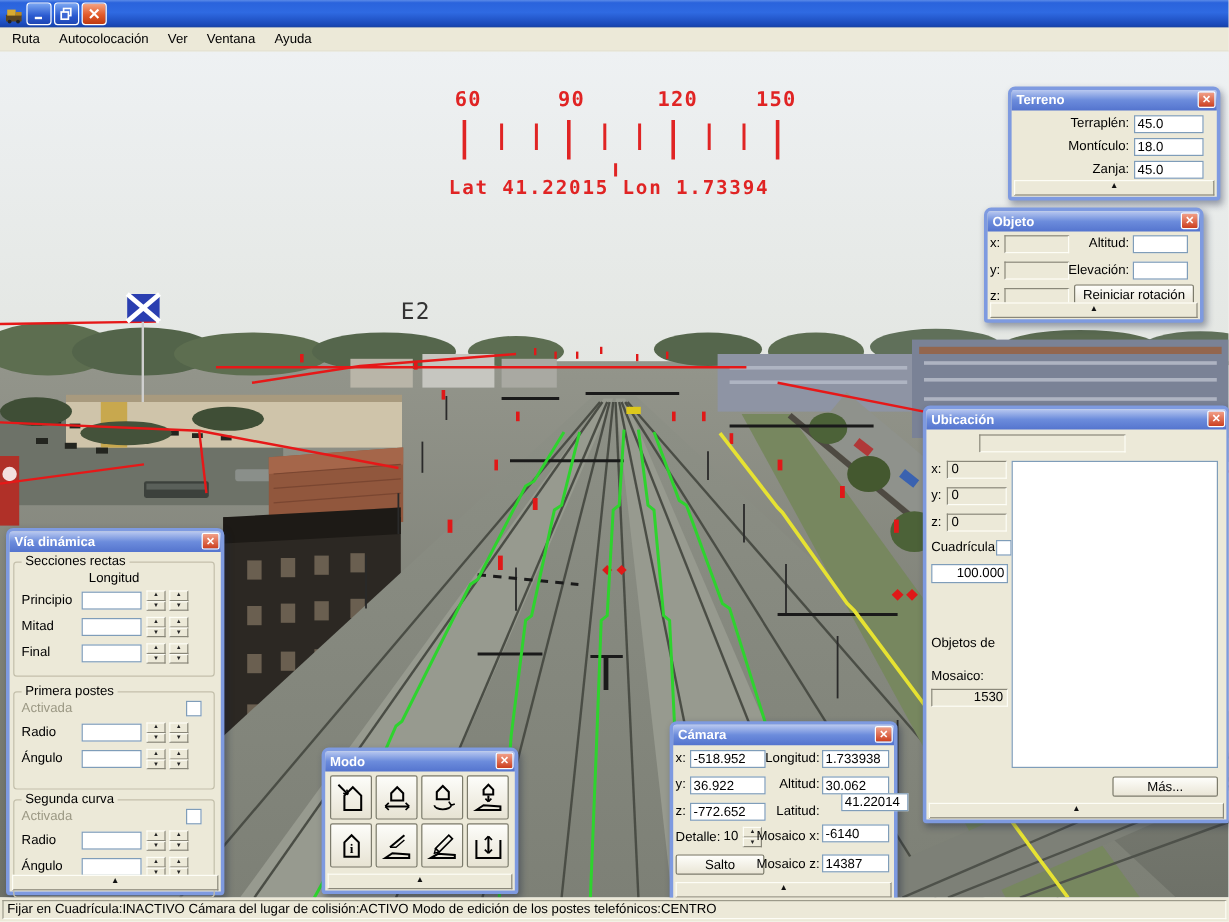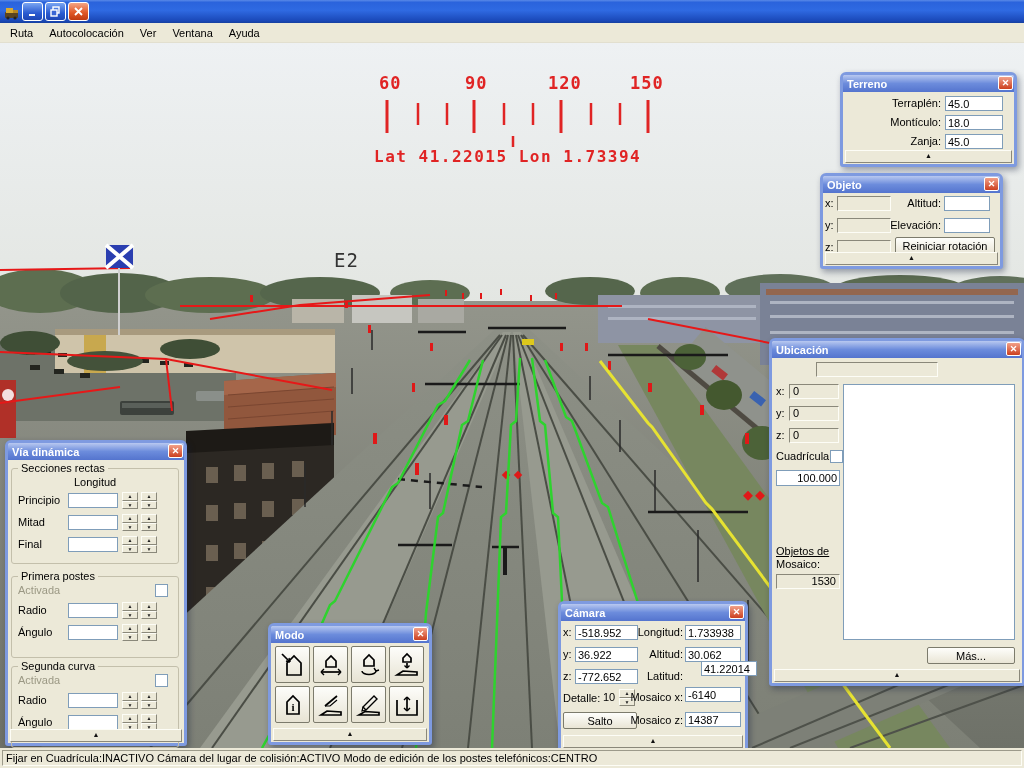--- a/index.html
+++ b/index.html
@@ -436,21 +436,21 @@
       <div class="gbox" style="left:44px;top:4px;width:122px;"></div>
       <span class="lab" style="left:4px;top:26px;">x:</span>
       <div class="gbox" style="left:17px;top:26px;width:50px;">0</div>
       <span class="lab" style="left:4px;top:48px;">y:</span>
       <div class="gbox" style="left:17px;top:48px;width:50px;">0</div>
       <span class="lab" style="left:4px;top:70px;">z:</span>
       <div class="gbox" style="left:17px;top:70px;width:50px;">0</div>
       <span class="lab" style="left:4px;top:91px;">Cuadrícula:</span>
       <span class="chk" style="left:58px;top:92px;"></span>
       <input class="inp" style="left: 4px; top: 112px; width: 64px; height: 16px; text-align: right;" value="100.000">
-      <span class="lab" style="left:4px;top:186px;text-decoration:underline;">Objetos de</span>
+      <span class="lab" style="left:4px;top:171px;">Objetos de</span>
       <span class="lab" style="left:4px;top:199px;">Mosaico:</span>
       <div class="gbox" style="left:4px;top:216px;width:64px;text-align:right;">1530</div>
       <div class="list" style="left:71px;top:26px;width:172px;height:256px;"></div>
       <button class="btn" style="left:155px;top:289px;width:88px;height:17px;">Más...</button>
     </div>
     <div class="collapse">▲</div>
   </div>
 
   <div class="win" style="left:5px;top:440px;width:182px;height:306px;">
     <div class="tb">

